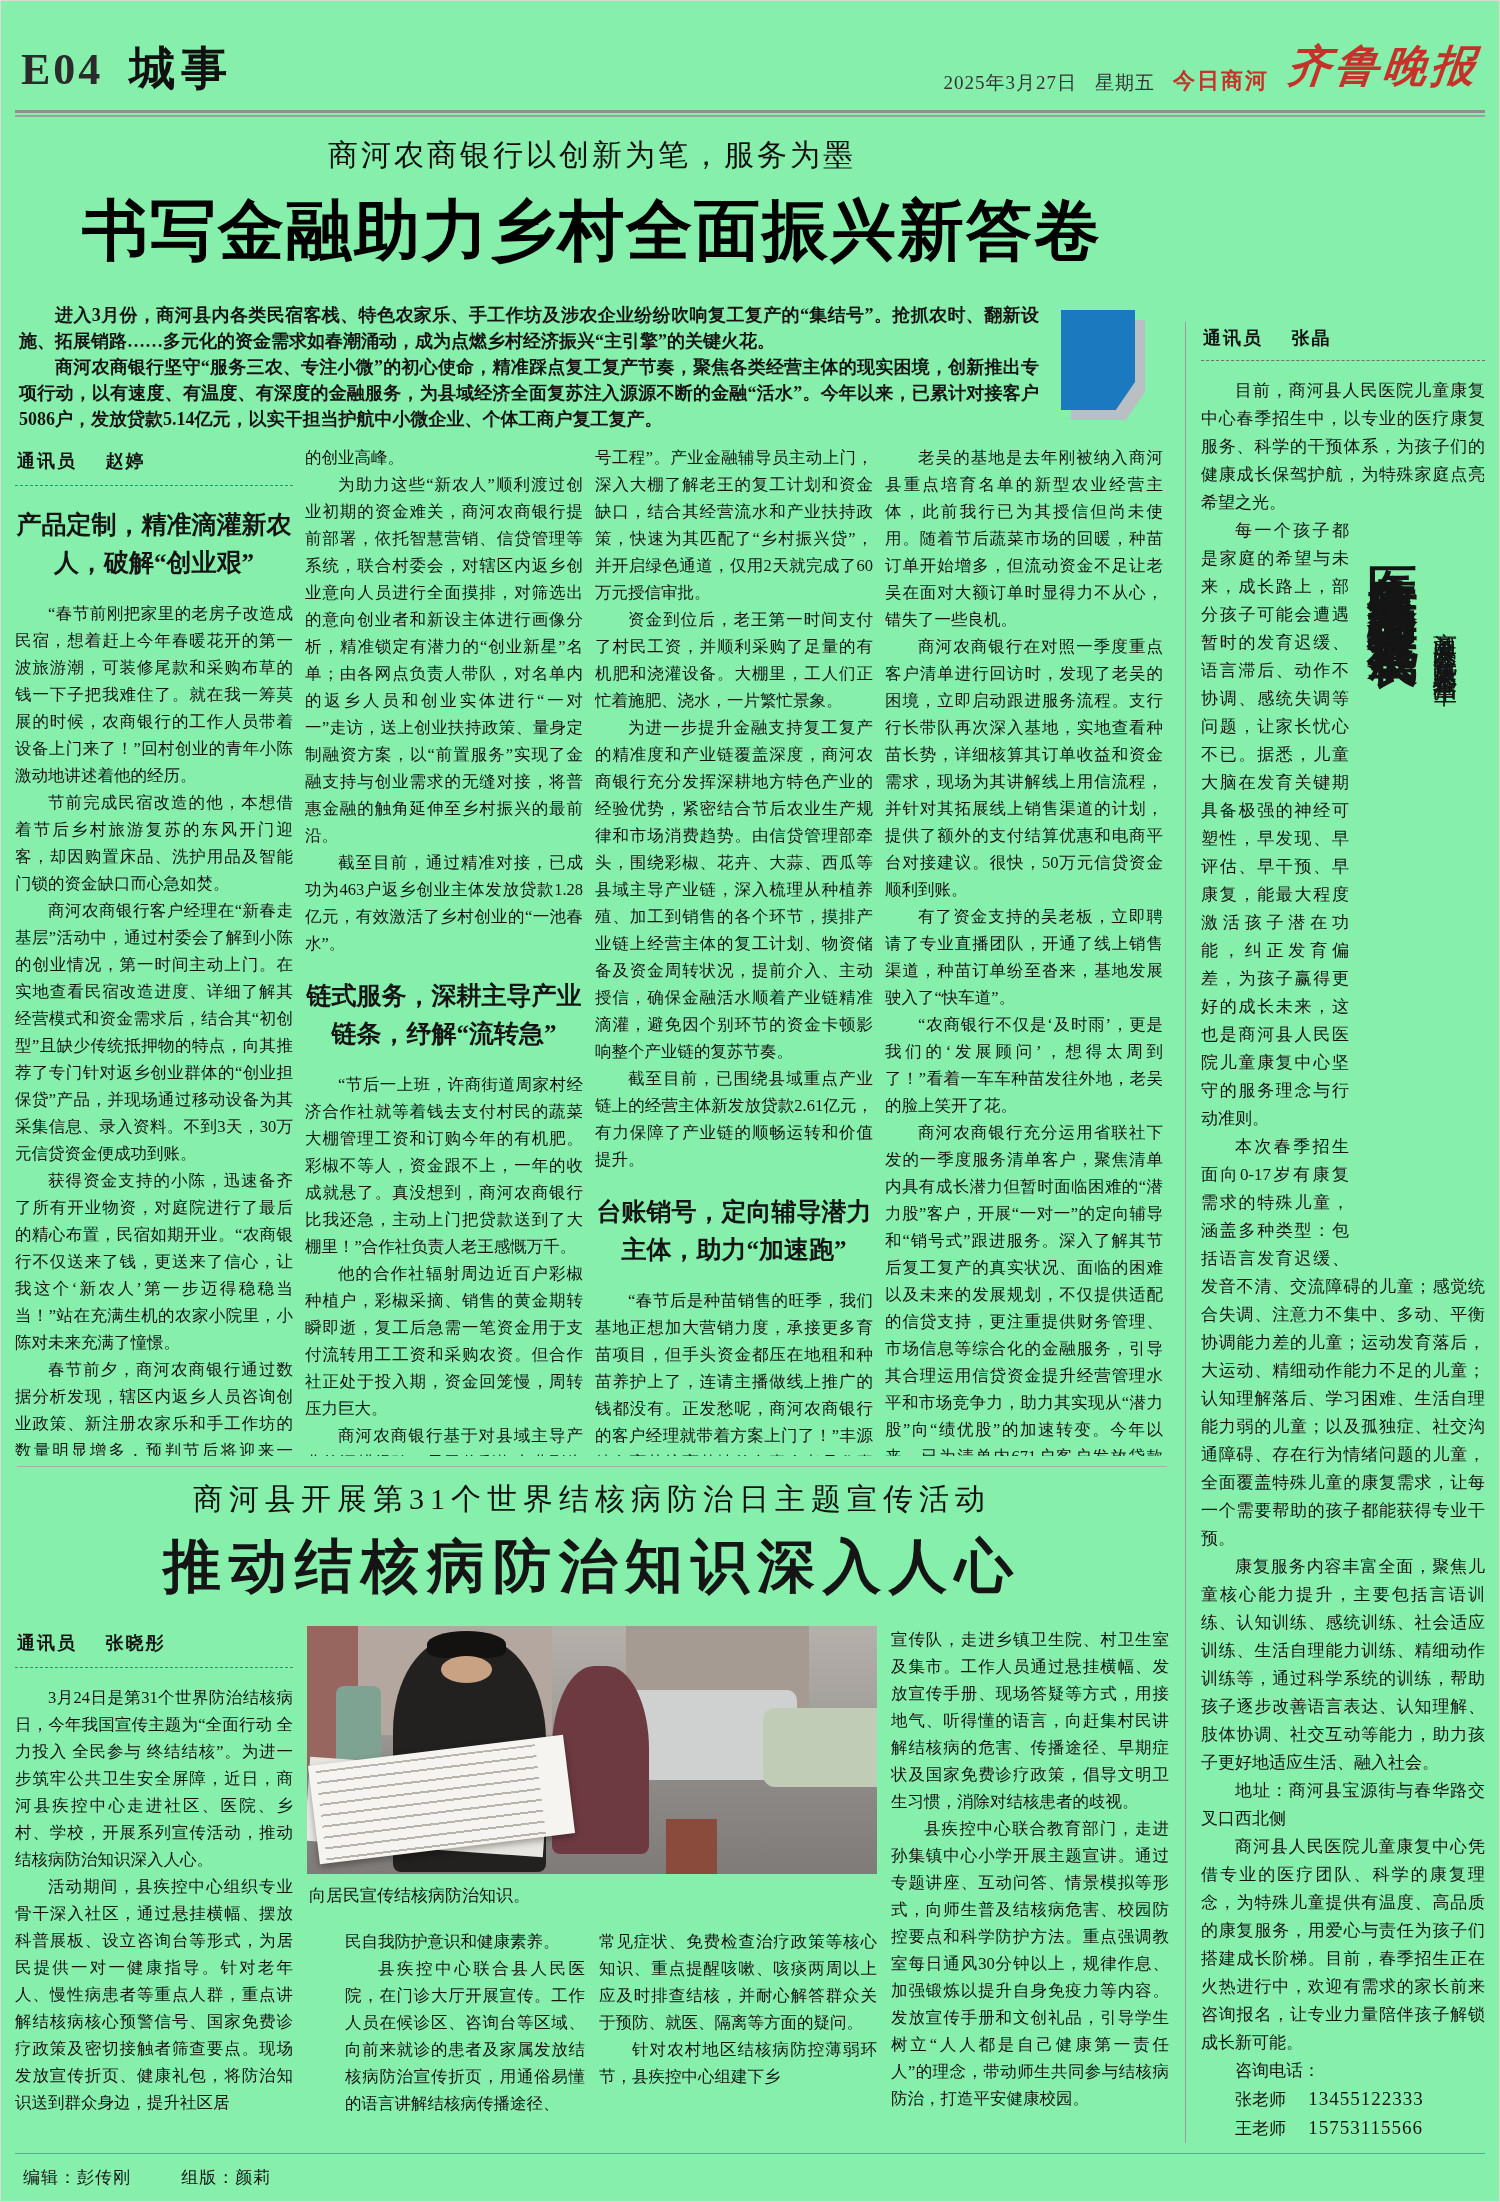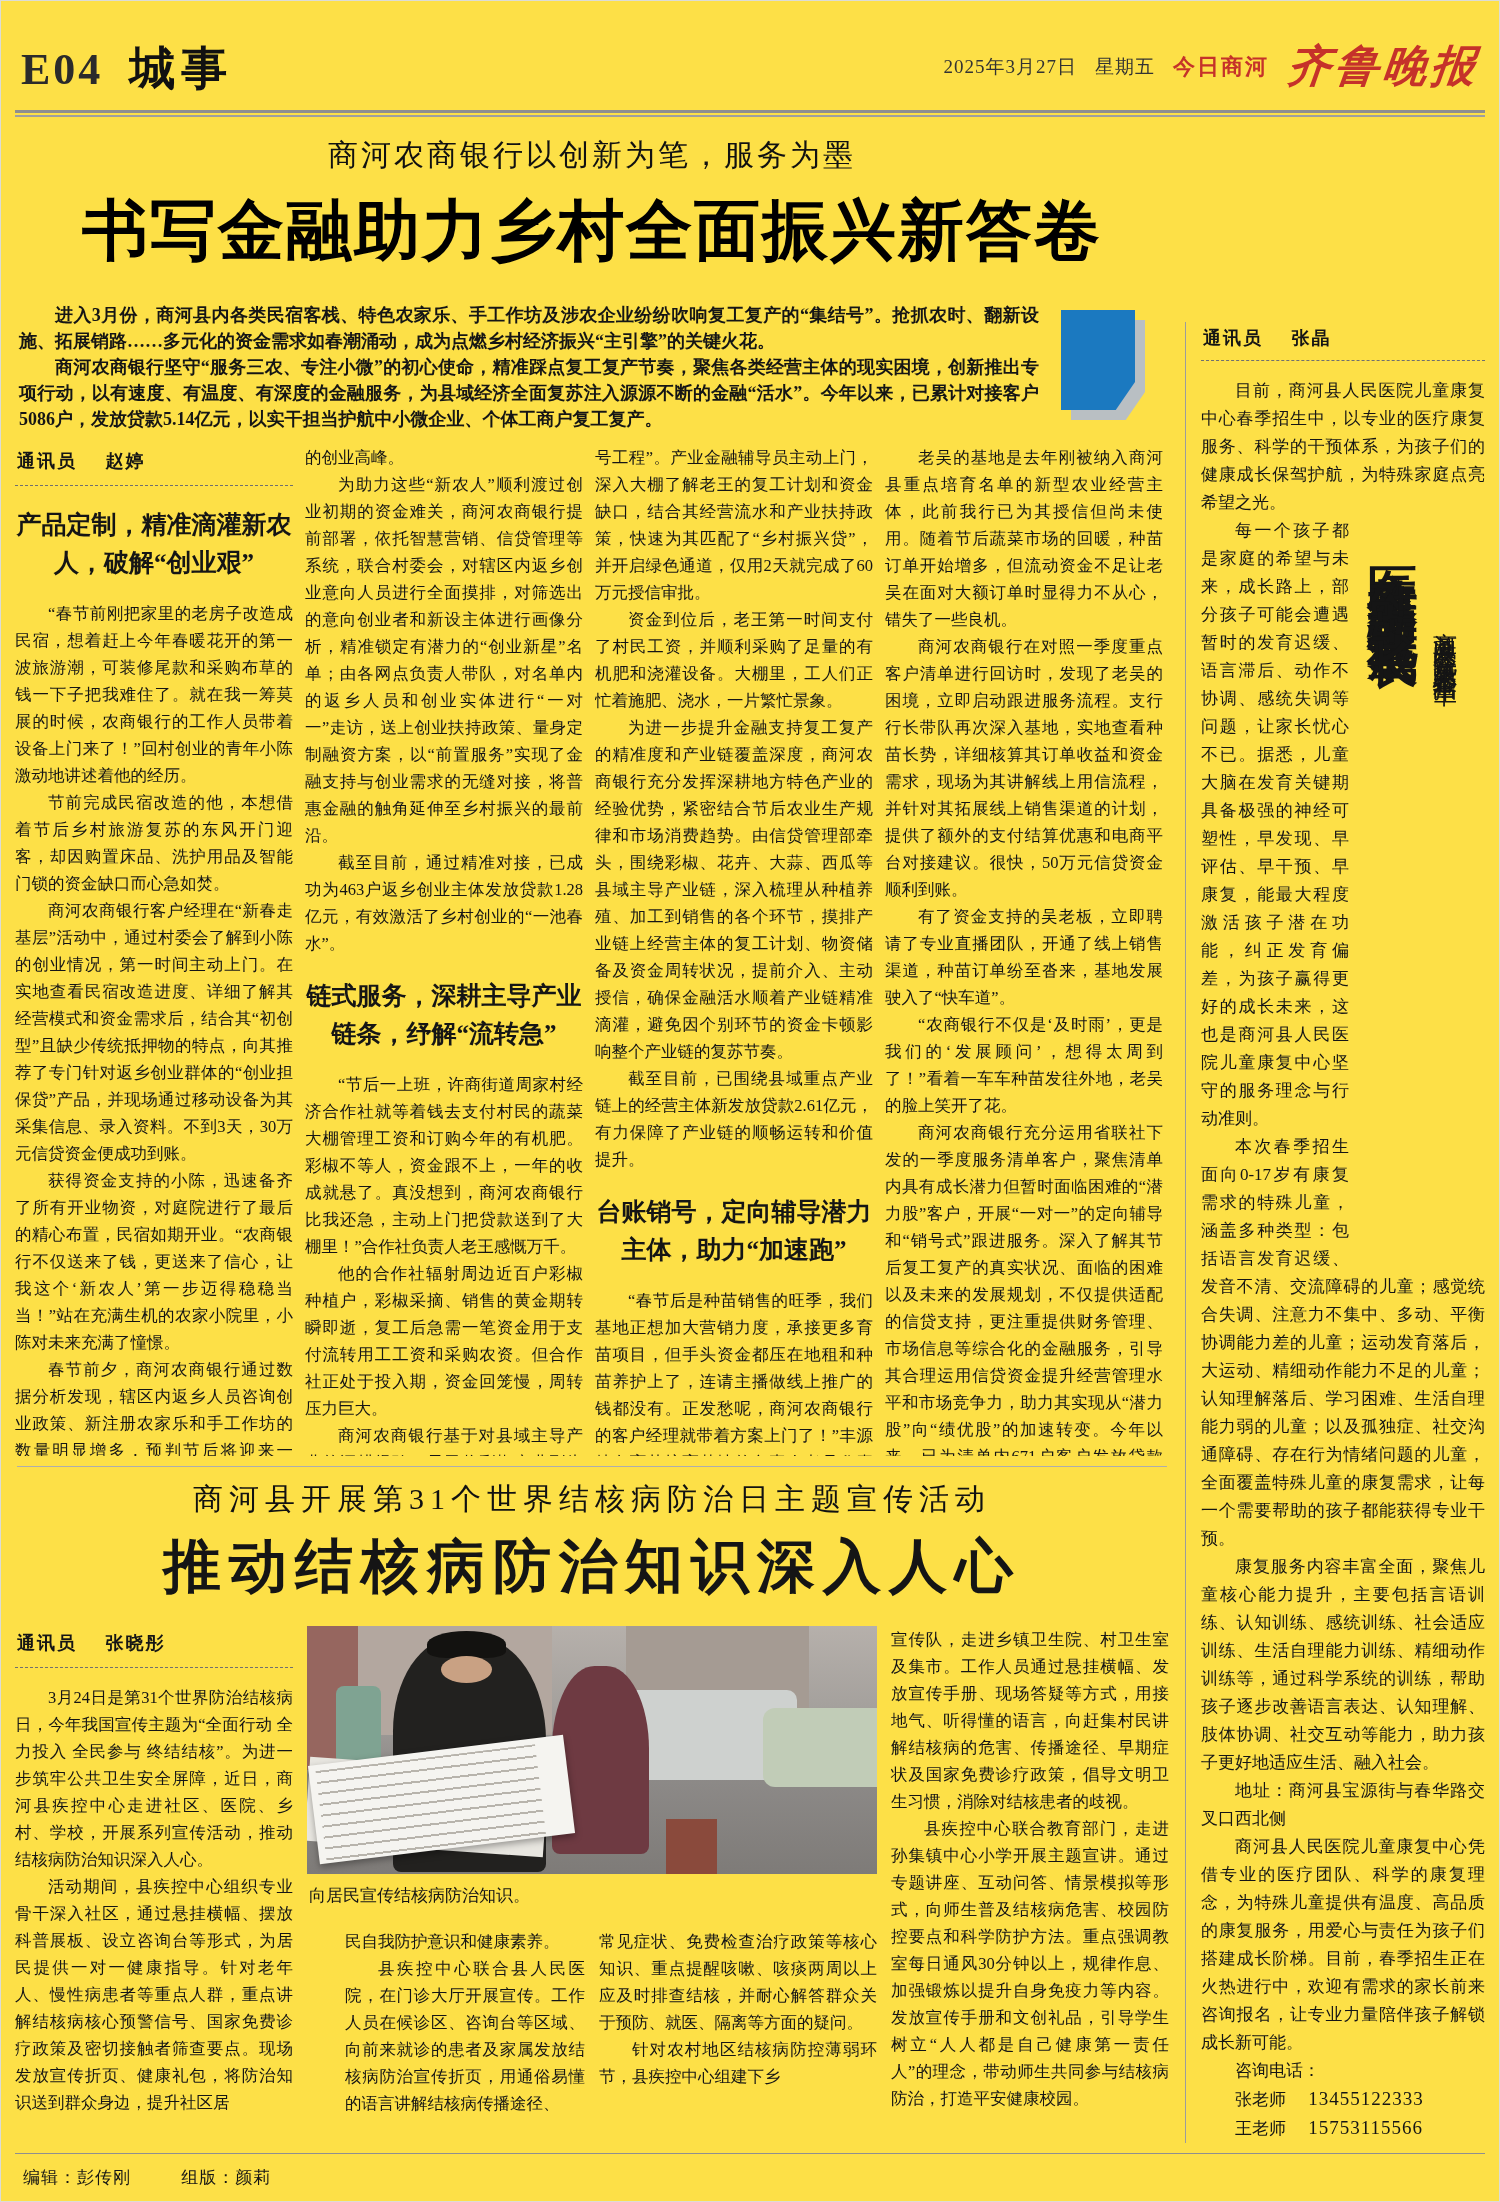--- a/index.html
+++ b/index.html
@@ -1,26 +1,26 @@
 <!DOCTYPE html>
 <html><head>
 <meta charset="utf-8">
 <style>
   * { margin:0; padding:0; box-sizing:border-box; }
   html,body { width:1500px; background:#f5f5f2; }
   body { font-family:"Liberation Serif","DejaVu Serif",serif; color:#151515; }
-  .page { width:1500px; height:2202px; background:#fde047; border:1px solid #dcdcd6;
+  .page { width:1500px; height:2202px; background:#86efac; border:1px solid #dcdcd6;
           padding:10px 14px 0 14px; overflow:hidden; }
 
   
   .hdr { display:flex; justify-content:space-between; align-items:flex-end; padding:26px 6px 10px 6px; }
   .hdr-left { display:flex; align-items:baseline; gap:26px; }
   .edition { font-size:44px; letter-spacing:3px; color:#2b2b2b; font-weight:bold; font-family:"Liberation Serif",serif; }
   .section { font-size:46px; font-weight:bold; color:#111; letter-spacing:6px; }
-  .hdr-right { display:flex; align-items:center; gap:18px; padding-bottom:4px; }
+  .hdr-right { display:flex; align-items:flex-end; gap:18px; padding-bottom:4px; }
   .dateline { font-size:19px; color:#333; letter-spacing:1px; }
   .local { font-size:22px; font-weight:bold; color:#c5322a; letter-spacing:2px; }
   .masthead { font-size:44px; font-weight:bold; font-style:italic; color:#c5322a; letter-spacing:4px;
               transform:skewX(-6deg); }
   .hdr-rule { height:7px; border-top:3px solid #8f8f8f; border-bottom:2px solid #9f9f9f; }
 
   
   .main { display:flex; align-items:flex-start; }
   .left { width:1170px; padding-right:16px; }
   .sidebar { width:302px; margin-top:205px; border-left:1px solid #9c9c9c; padding-left:15px; }

